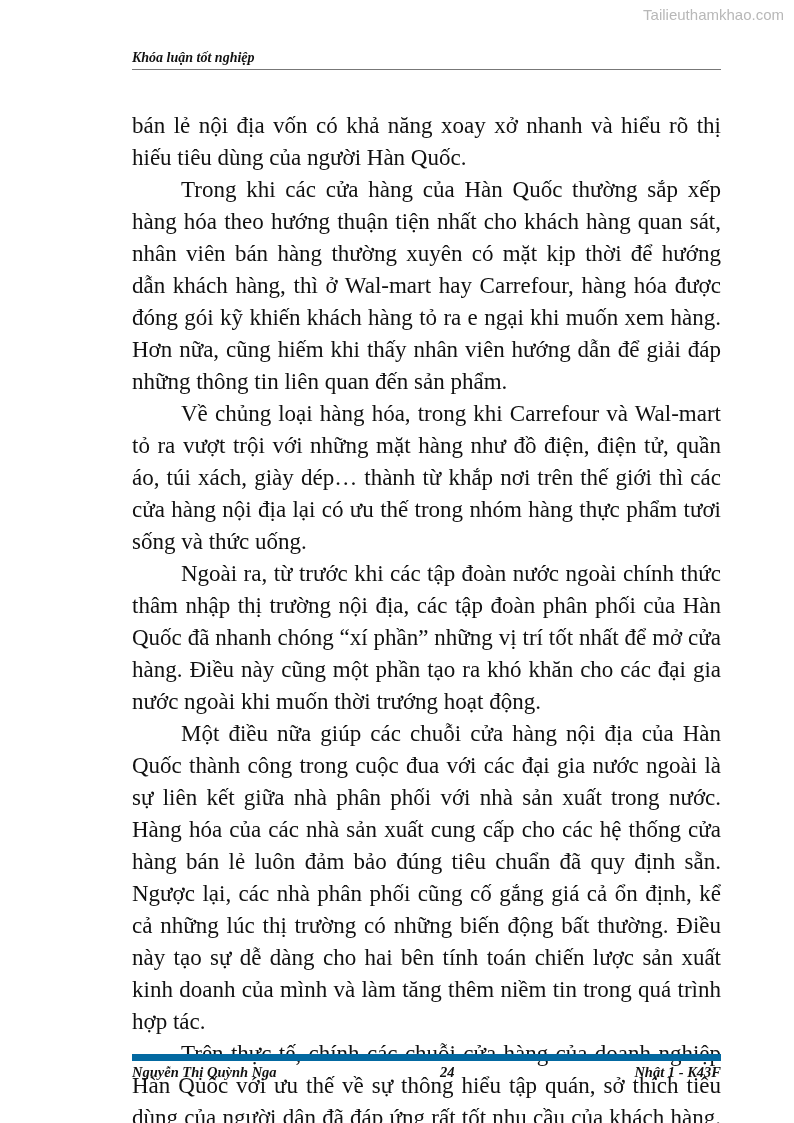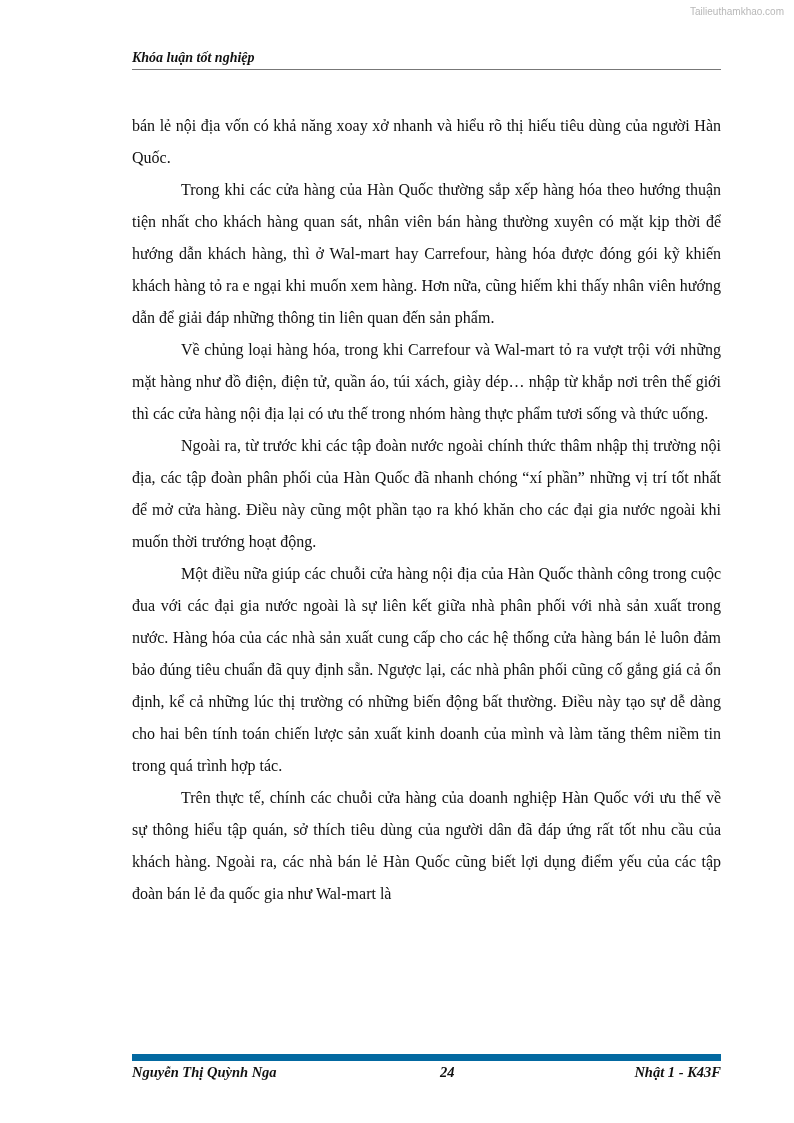--- a/index.html
+++ b/index.html
@@ -13,21 +13,21 @@
       position: relative;
       overflow: hidden;
       font-family: "Liberation Serif", "DejaVu Serif", serif;
       color: #111111;
     }
     .watermark {
       position: absolute;
       top: 6px;
       right: 10px;
       font-family: "Liberation Sans", "DejaVu Sans", sans-serif;
-      font-size: 10px;
+      font-size: 15px;
       color: #b8b8b8;
       letter-spacing: 0px;
     }
     .page-header {
       position: absolute;
       left: 132px;
       top: 49px;
       width: 589px;
       height: 20px;
       border-bottom: 1px solid #777777;
@@ -43,21 +43,21 @@
       bottom: 2px;
     }
     .content {
       position: absolute;
       left: 132px;
       top: 110px;
       width: 589px;
     }
     .content p {
       margin: 0;
-      font-size: 16px;
+      font-size: 23px;
       line-height: 32px;
       text-align: justify;
       text-indent: 49px;
     }
     .content p.continued {
       text-indent: 0;
     }
     .page-footer {
       position: absolute;
       left: 132px;
@@ -83,21 +83,21 @@
 
 <div class="watermark">Tailieuthamkhao.com</div>
 
 <div class="page-header">
   <span class="title">Khóa luận tốt nghiệp</span>
 </div>
 
 <div class="content">
   <p class="continued">bán lẻ nội địa vốn có khả năng xoay xở nhanh và hiểu rõ thị hiếu tiêu dùng của người Hàn Quốc.</p>
   <p>Trong khi các cửa hàng của Hàn Quốc thường sắp xếp hàng hóa theo hướng thuận tiện nhất cho khách hàng quan sát, nhân viên bán hàng thường xuyên có mặt kịp thời để hướng dẫn khách hàng, thì ở Wal-mart hay Carrefour, hàng hóa được đóng gói kỹ khiến khách hàng tỏ ra e ngại khi muốn xem hàng. Hơn nữa, cũng hiếm khi thấy nhân viên hướng dẫn để giải đáp những thông tin liên quan đến sản phẩm.</p>
-  <p>Về chủng loại hàng hóa, trong khi Carrefour và Wal-mart tỏ ra vượt trội với những mặt hàng như đồ điện, điện tử, quần áo, túi xách, giày dép… nhập từ khắp nơi trên thế giới thì các cửa hàng nội địa lại có ưu thế trong nhóm hàng thực phẩm tươi sống và thức uống.</p>
+  <p>Về chủng loại hàng hóa, trong khi Carrefour và Wal-mart tỏ ra vượt trội với những mặt hàng như đồ điện, điện tử, quần áo, túi xách, giày dép… thành từ khắp nơi trên thế giới thì các cửa hàng nội địa lại có ưu thế trong nhóm hàng thực phẩm tươi sống và thức uống.</p>
   <p>Ngoài ra, từ trước khi các tập đoàn nước ngoài chính thức thâm nhập thị trường nội địa, các tập đoàn phân phối của Hàn Quốc đã nhanh chóng “xí phần” những vị trí tốt nhất để mở cửa hàng. Điều này cũng một phần tạo ra khó khăn cho các đại gia nước ngoài khi muốn thời trướng hoạt động.</p>
   <p>Một điều nữa giúp các chuỗi cửa hàng nội địa của Hàn Quốc thành công trong cuộc đua với các đại gia nước ngoài là sự liên kết giữa nhà phân phối với nhà sản xuất trong nước. Hàng hóa của các nhà sản xuất cung cấp cho các hệ thống cửa hàng bán lẻ luôn đảm bảo đúng tiêu chuẩn đã quy định sẵn. Ngược lại, các nhà phân phối cũng cố gắng giá cả ổn định, kể cả những lúc thị trường có những biến động bất thường. Điều này tạo sự dễ dàng cho hai bên tính toán chiến lược sản xuất kinh doanh của mình và làm tăng thêm niềm tin trong quá trình hợp tác.</p>
   <p>Trên thực tế, chính các chuỗi cửa hàng của doanh nghiệp Hàn Quốc với ưu thế về sự thông hiểu tập quán, sở thích tiêu dùng của người dân đã đáp ứng rất tốt nhu cầu của khách hàng. Ngoài ra, các nhà bán lẻ Hàn Quốc cũng biết lợi dụng điểm yếu của các tập đoàn bán lẻ đa quốc gia như Wal-mart là</p>
 </div>
 
 <div class="page-footer">
   <span class="footer-author">Nguyễn Thị Quỳnh Nga</span>
   <span class="footer-page">24</span>
   <span class="footer-class">Nhật 1 - K43F</span>
 </div>

